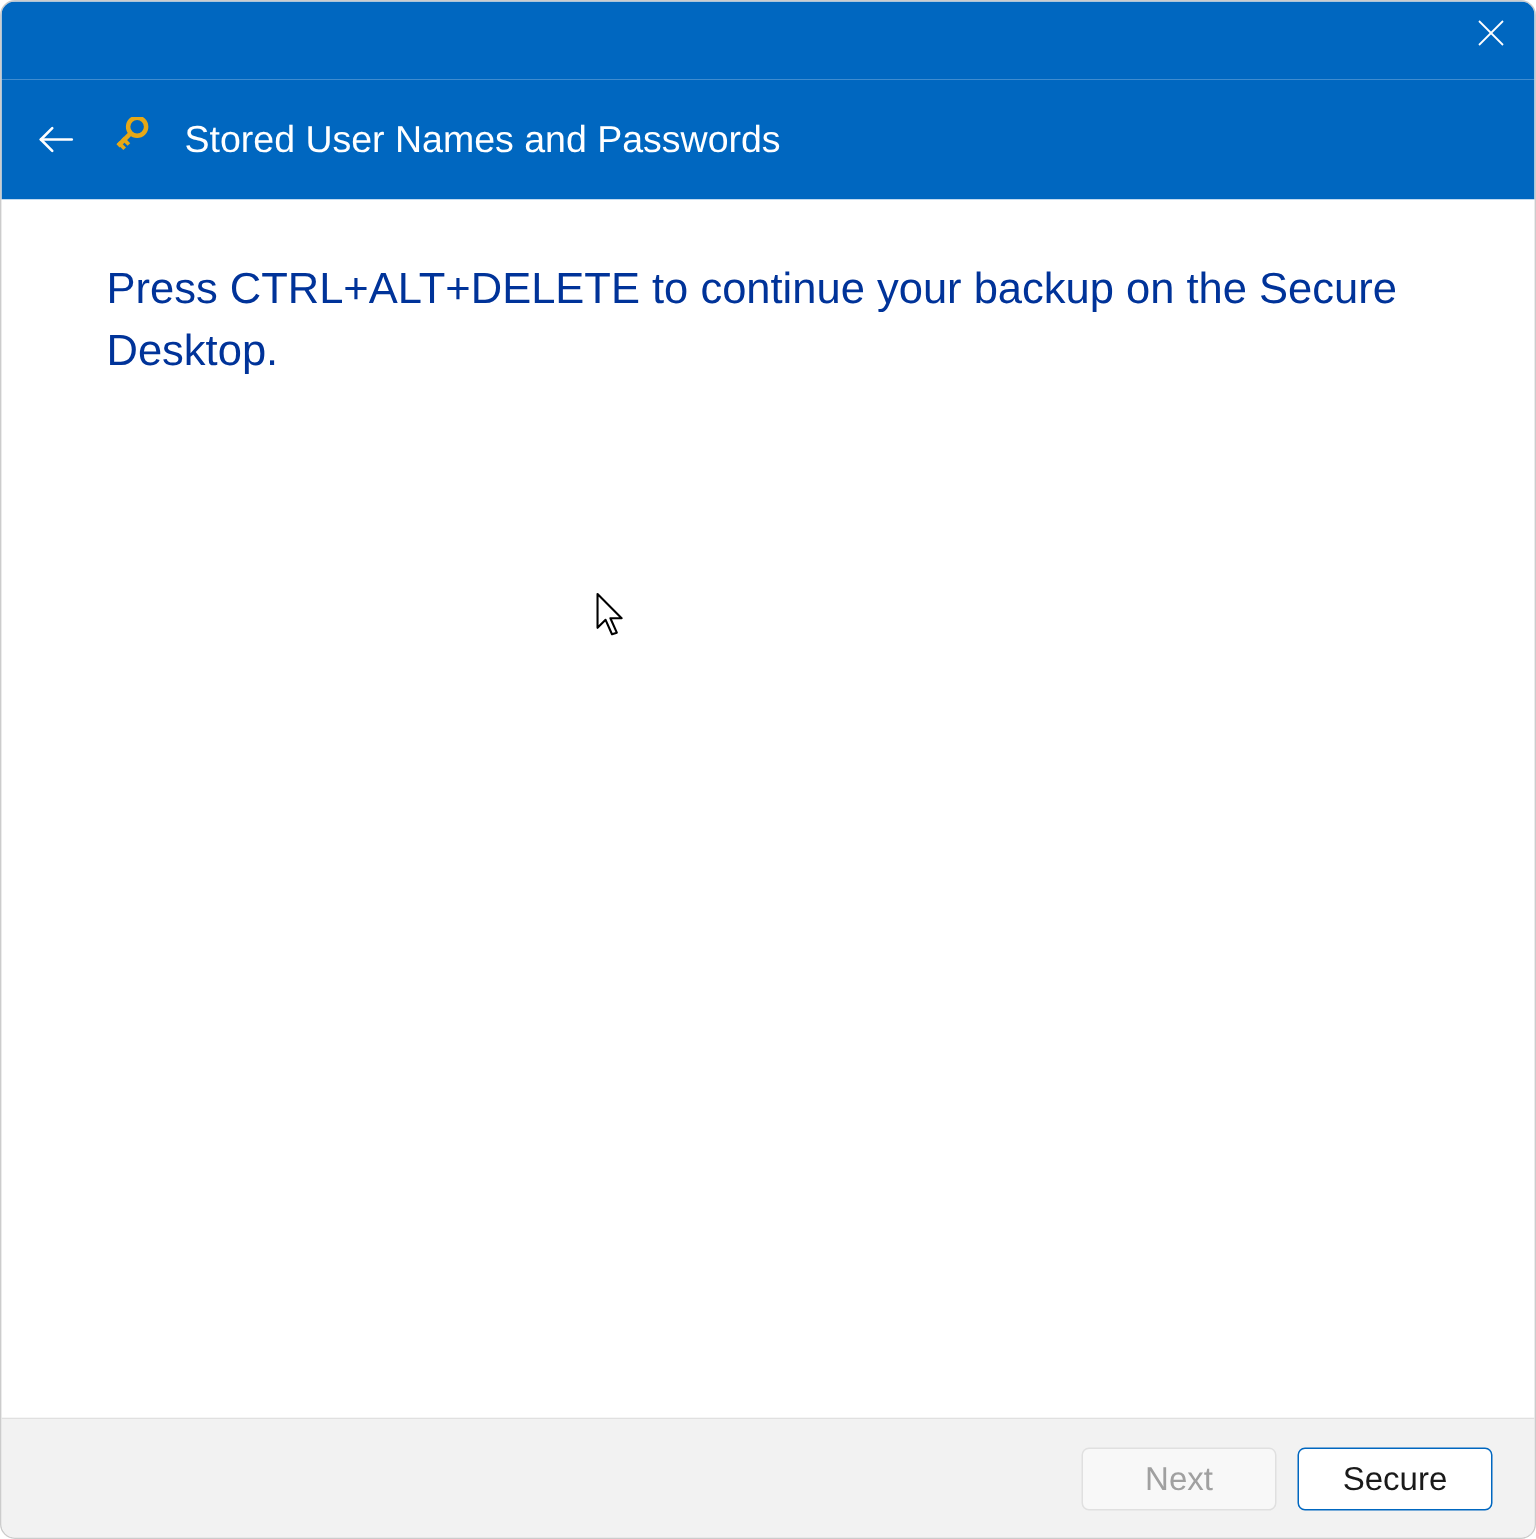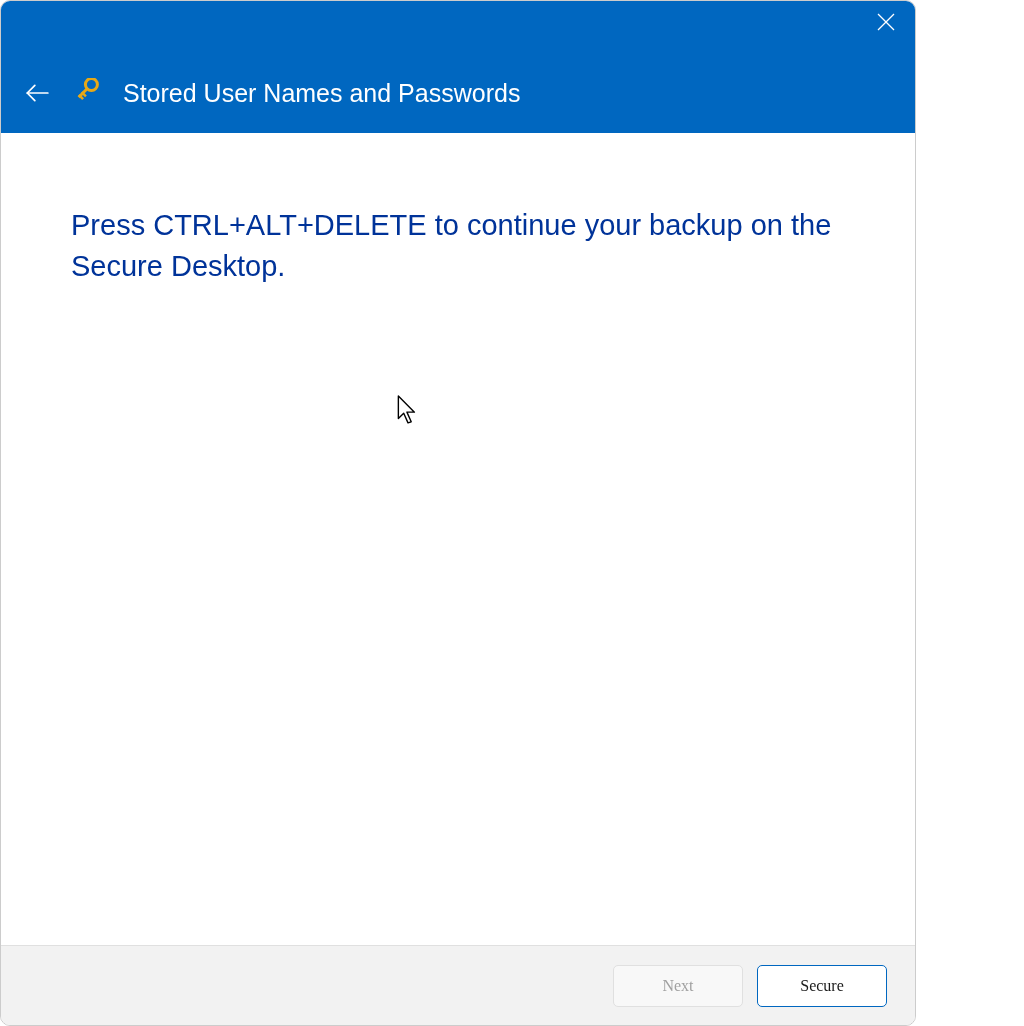--- a/index.html
+++ b/index.html
@@ -8,21 +8,21 @@
       box-sizing: border-box;
     }
     body {
       font-family: 'Segoe UI', Tahoma, sans-serif;
       width: 1024px;
       height: 1026px;
       background: #fff;
       position: relative;
     }
     .window {
-      width: 916px;
+      width: 1024px;
       height: 1026px;
       border: 1px solid #ccc;
       border-radius: 10px;
       overflow: hidden;
       display: flex;
       flex-direction: column;
       background: #fff;
     }
     .titlebar {
       height: 52px;
@@ -71,21 +71,21 @@
       justify-content: center;
     }
     .header-title {
       color: #fff;
       font-size: 25px;
       font-weight: 400;
       margin-left: -4px;
     }
     .content {
       flex: 1;
-      padding: 72px 70px 20px 70px;
+      padding: 40px 70px 20px 70px;
       background: #fff;
       position: relative;
     }
     .instruction {
       color: #003399;
       font-size: 29px;
       font-weight: 400;
       line-height: 1.4;
     }
     .footer {
@@ -95,22 +95,22 @@
       display: flex;
       align-items: center;
       justify-content: flex-end;
       padding-right: 28px;
       gap: 14px;
     }
     .btn {
       min-width: 130px;
       height: 42px;
       border-radius: 5px;
-      font-size: 16px;
-      font-family: Liberation Serif, serif;
+      font-size: 22px;
+      font-family: Liberation Sans, sans-serif;
       cursor: pointer;
       background: #fdfdfd;
       border: 1px solid #d0d0d0;
       color: #1a1a1a;
     }
     .btn-next {
       background: #f8f8f8;
       color: #a0a0a0;
       border: 1px solid #e0e0e0;
       cursor: default;

